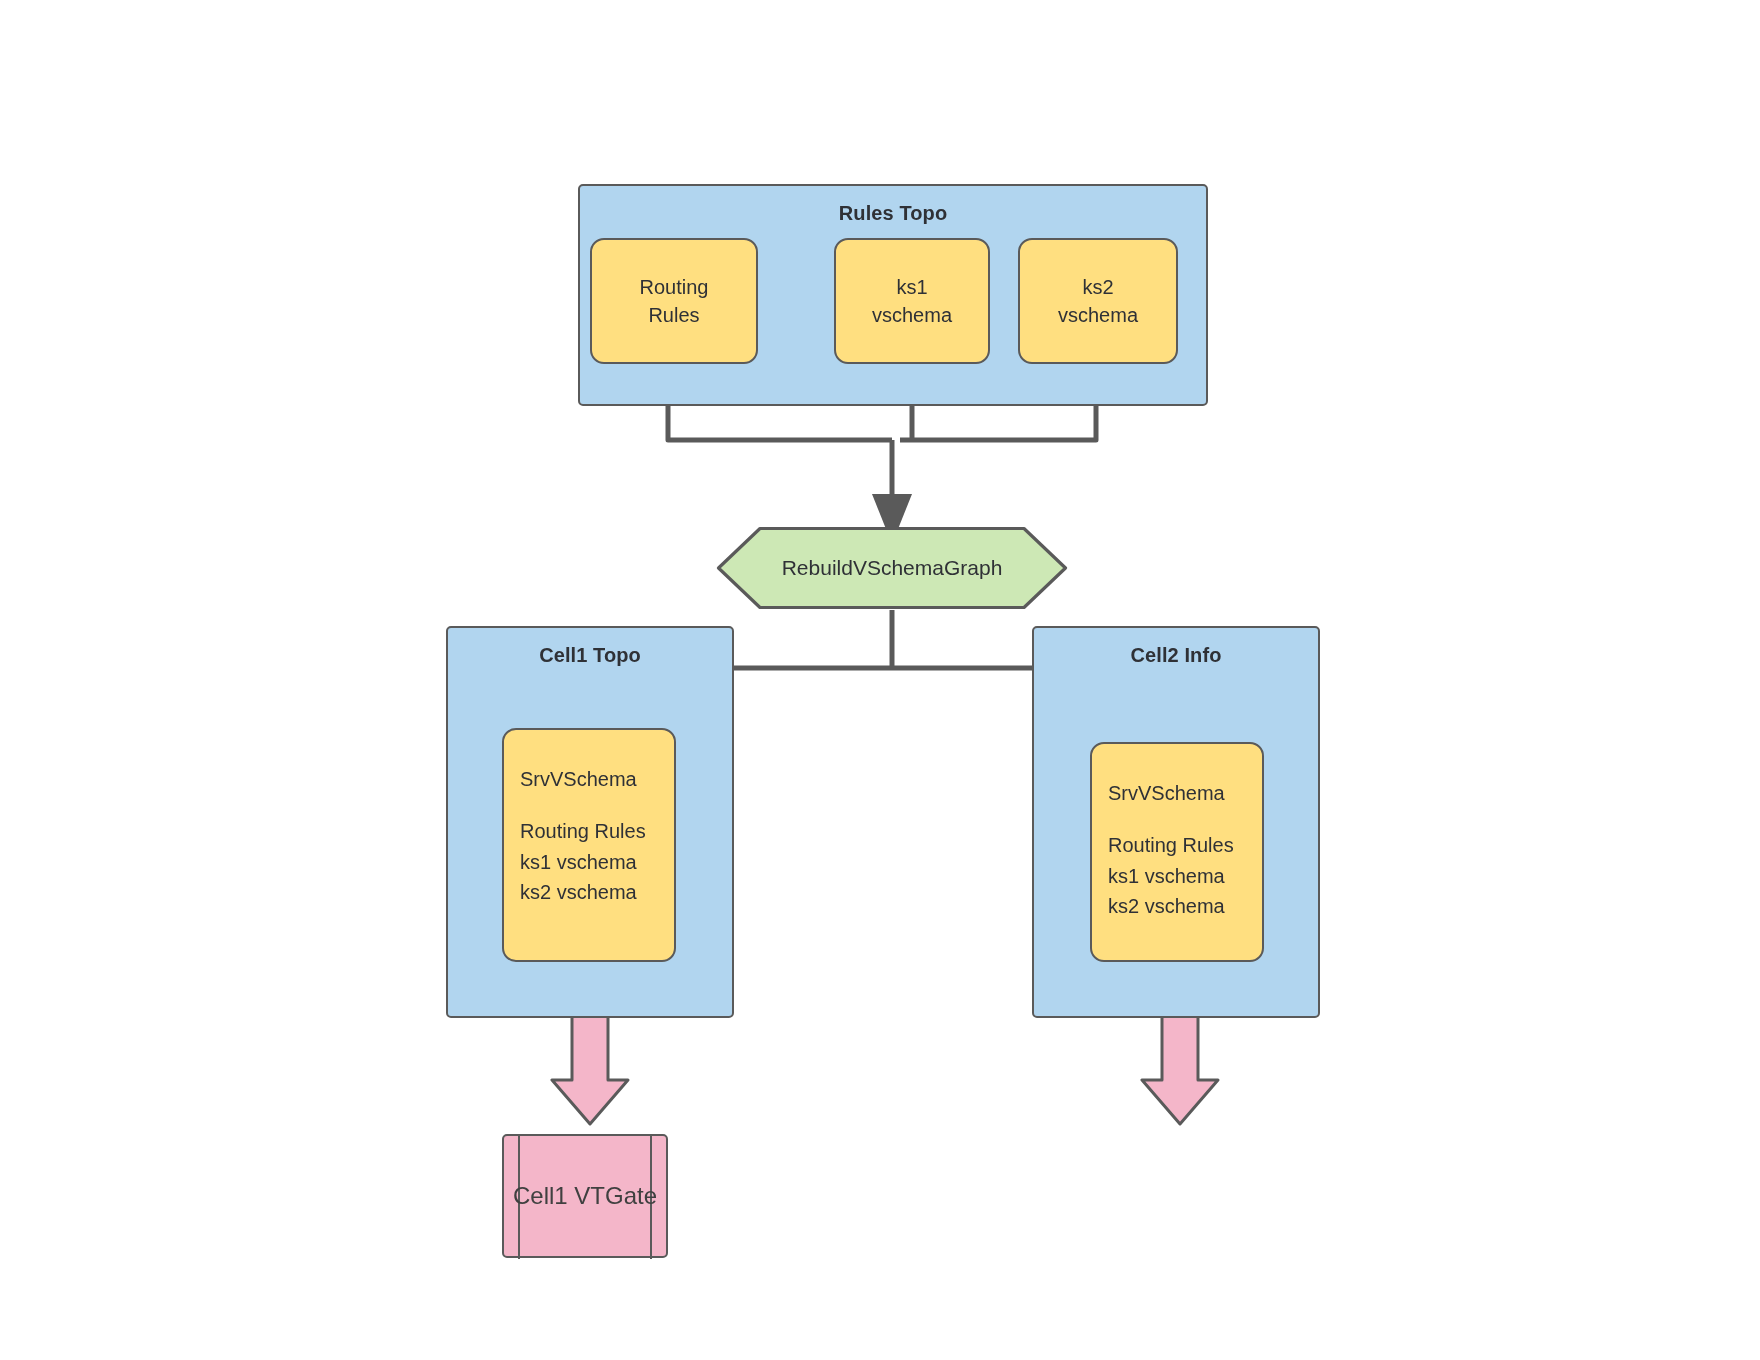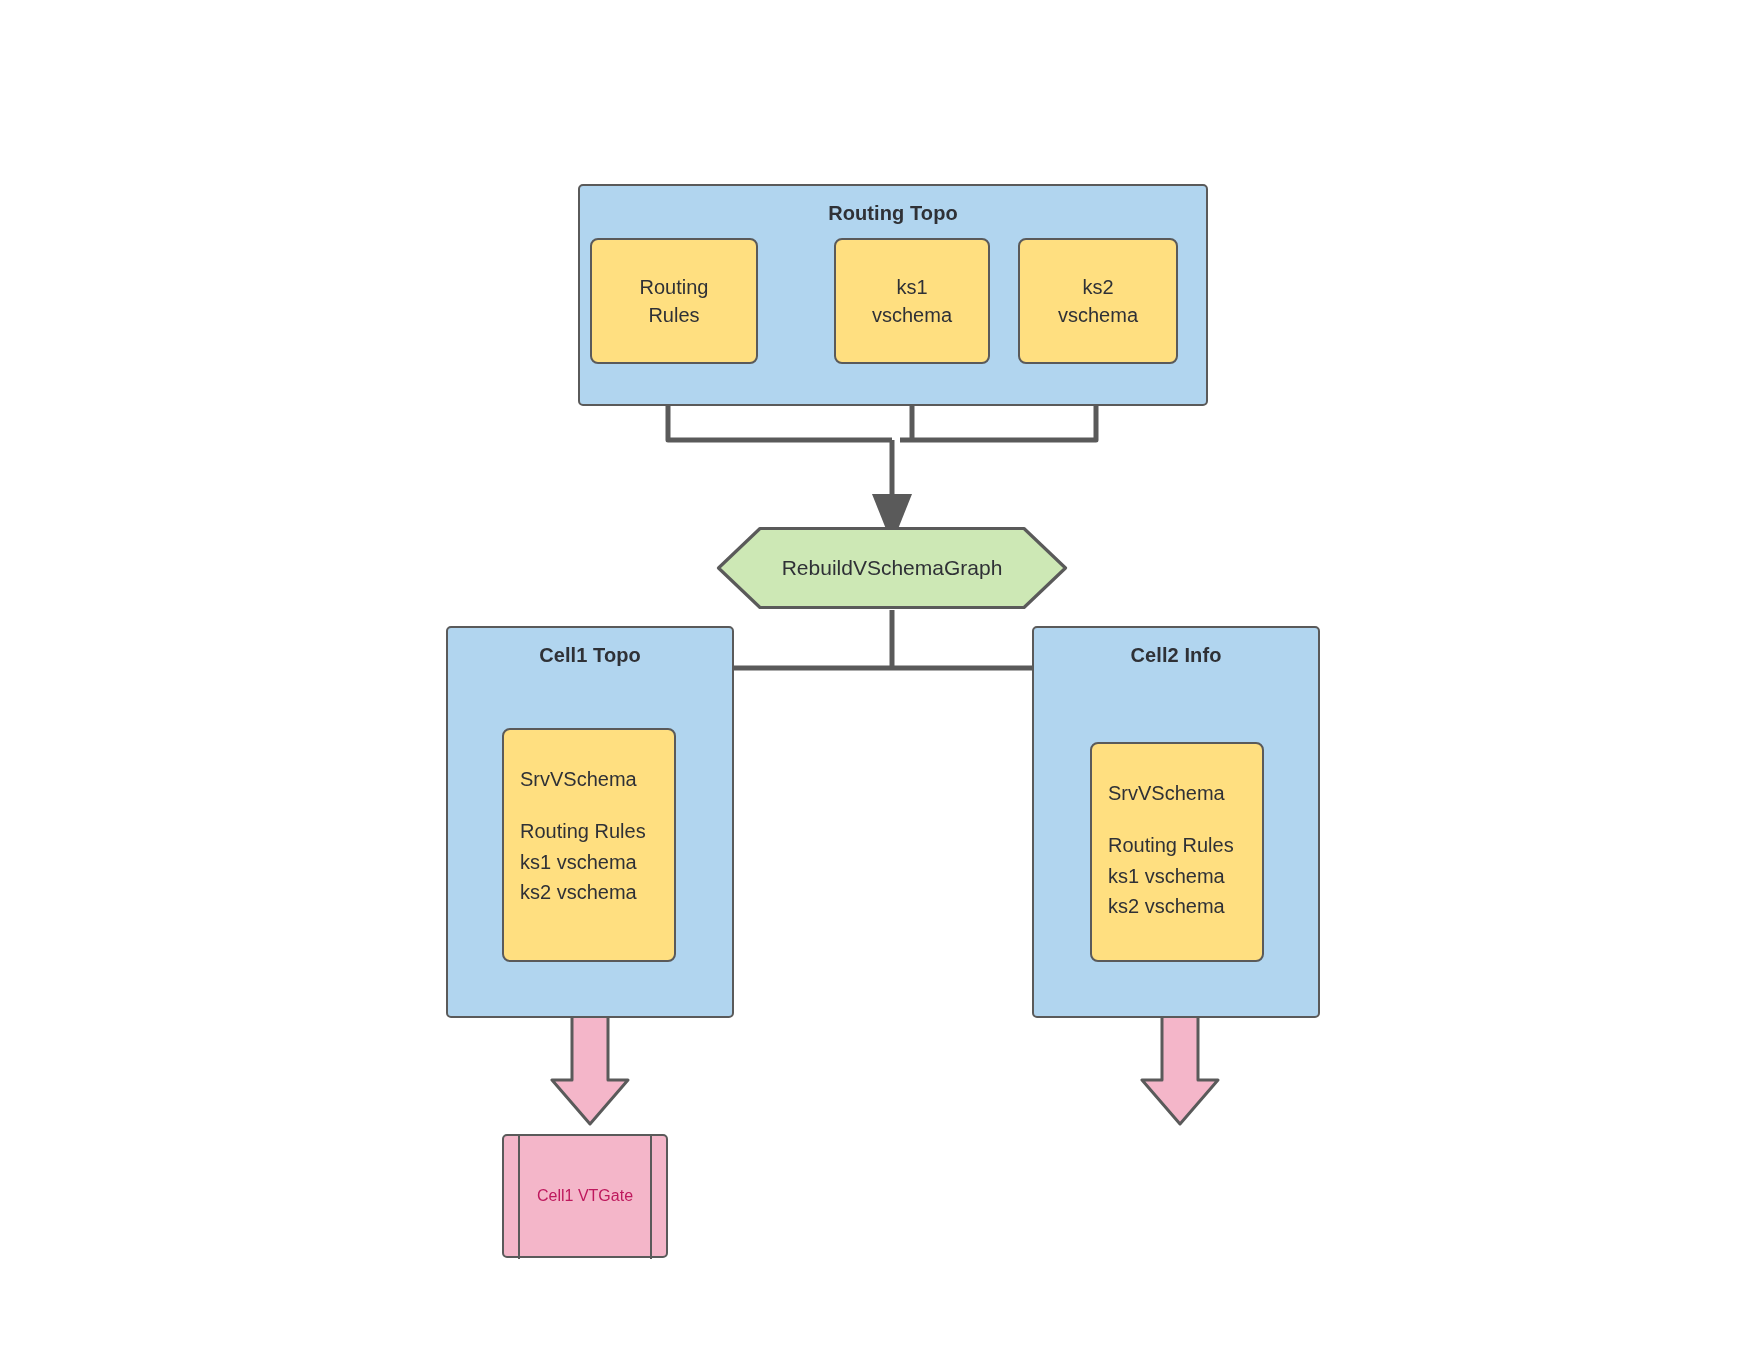--- a/index.html
+++ b/index.html
@@ -34,21 +34,21 @@
     right: 0;
     text-align: center;
     font-weight: bold;
     font-size: 20px;
     color: #2f3136;
     letter-spacing: 0.1px;
   }
   .data-box {
     background: #ffdf80;
     border: 2.5px solid #5a5a5a;
-    border-radius: 8px;
+    border-radius: 14px;
     box-sizing: border-box;
     display: flex;
     align-items: center;
     justify-content: center;
     text-align: center;
     font-size: 20px;
     color: #2f3136;
     line-height: 1.42;
   }
   .data-box.left-align {
@@ -65,22 +65,22 @@
   .process-box {
     background: #f4b6c9;
     border: 2.5px solid #5a5a5a;
     border-radius: 5px;
     box-sizing: border-box;
     position: absolute;
     display: flex;
     align-items: center;
     justify-content: center;
     text-align: center;
-    font-size: 16px;
-    color: #be185d;
+    font-size: 24px;
+    color: #404040;
     line-height: 1.42;
   }
   .process-box .bar {
     position: absolute;
     top: -2.5px;
     bottom: -2.5px;
     width: 0;
     border-left: 2.5px solid #5a5a5a;
   }
   .process-box .bar.l { left: 14px; }
@@ -170,21 +170,21 @@
   </svg>
 
   <svg class="pink-layer" width="1760" height="1360" viewBox="0 0 1760 1360">
 
     <path d="M572,962 L608,962 L608,1080 L628,1080 L590,1124 L552,1080 L572,1080 Z" fill="#f4b6c9" stroke="#5a5a5a" stroke-width="3" stroke-linejoin="round"></path>
 
     <path d="M1162,962 L1198,962 L1198,1080 L1218,1080 L1180,1124 L1142,1080 L1162,1080 Z" fill="#f4b6c9" stroke="#5a5a5a" stroke-width="3" stroke-linejoin="round"></path>
   </svg>
 
   <div class="abs container-box" style="left:578px; top:184px; width:630px; height:222px;">
-    <div class="container-title" style="top:16px;">Routing Topo</div>
+    <div class="container-title" style="top:16px;">Rules Topo</div>
   </div>
 
   <div class="abs data-box" style="left:590px; top:238px; width:168px; height:126px;">
     <div>
       <span class="ln">Routing</span>
       <span class="ln">Rules</span>
     </div>
   </div>
 
   <div class="abs data-box" style="left:834px; top:238px; width:156px; height:126px;text-align:center;">

